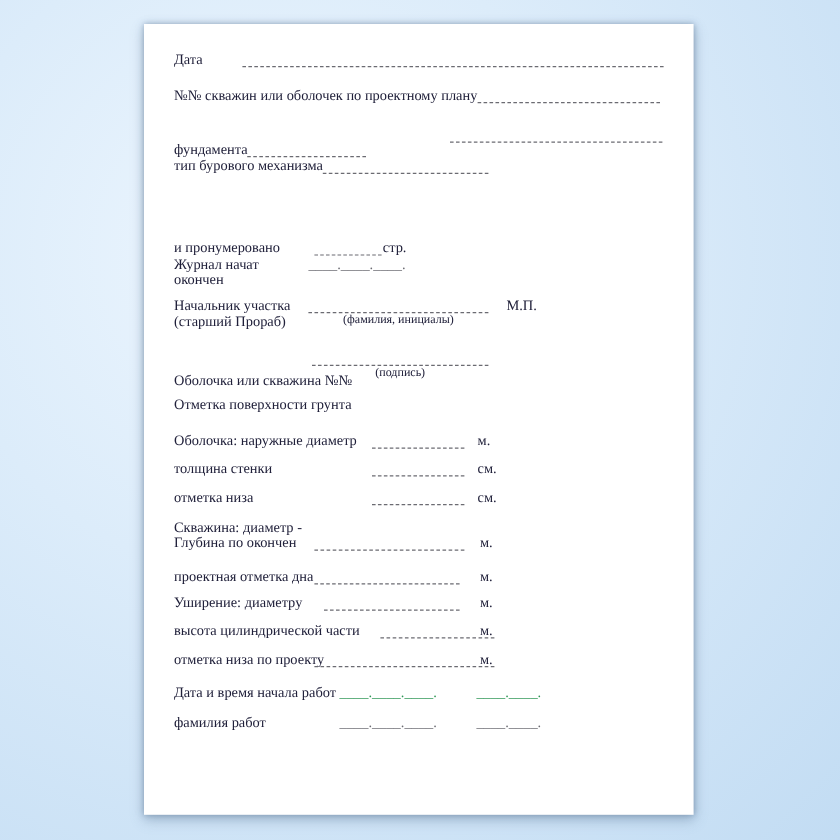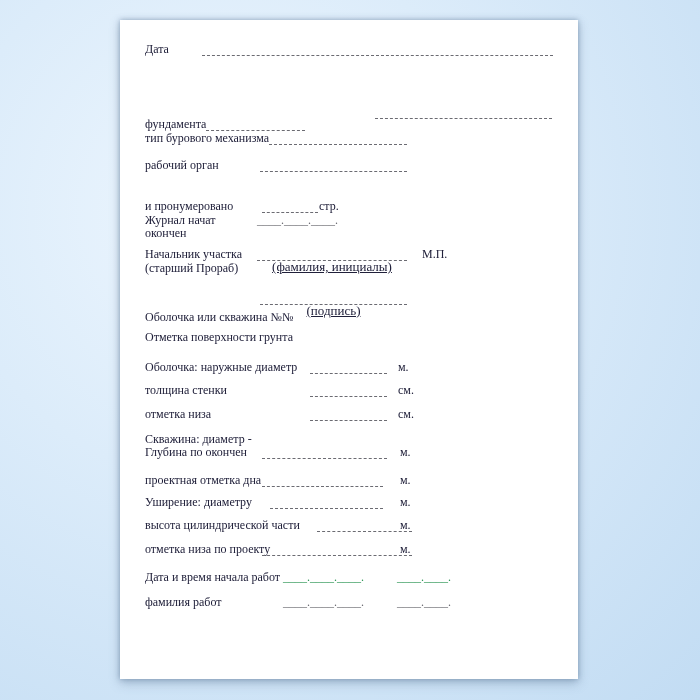--- a/index.html
+++ b/index.html
@@ -18,51 +18,51 @@
     box-shadow:0 0 5px rgba(105,130,160,.65), 0 4px 10px rgba(105,130,160,.45);
   }
   .row{position:absolute;left:25px;width:408px;height:14px;font-size:12px;line-height:14px;white-space:nowrap;}
   .rowflex{display:flex;}
   .lbl{display:inline-block;}
   .blank{position:absolute;top:0;height:13px;border-bottom:1px dashed var(--line);}
   .grow{flex:1 1 auto;height:13px;border-bottom:1px dashed var(--line);min-width:10px;}
   .unit{position:absolute;top:0;text-align:center;}
   .pattern{position:absolute;top:0;color:var(--line);}
   .pattern.green{color:var(--green);}
-  .hint{position:absolute;font-size:13px;line-height:9px;text-align:center;color:var(--ink);text-decoration:underline;}
+  .hint{position:absolute;font-size:10px;line-height:9px;text-align:center;color:var(--ink);}
 </style>
 </head>
 <body>
 
 <div class="page">
 
   <div class="row" style="top:22px">
     <span class="lbl">Дата</span>
     <span class="blank" style="left:57px;width:351px"></span>
   </div>
 
+  <div class="row rowflex" style="top:52px;width:405px">
+    <span class="lbl">№№ скважин или оболочек по проектному плану</span>
+    <span class="grow"></span>
+  </div>
 
   <div class="row" style="top:85px">
     <span class="blank" style="left:230px;width:177px"></span>
   </div>
 
   <div class="row rowflex" style="top:97px;width:160px">
     <span class="lbl">фундамента</span>
     <span class="grow"></span>
   </div>
 
   <div class="row rowflex" style="top:111px;width:262px">
     <span class="lbl">тип бурового механизма</span>
     <span class="grow"></span>
   </div>
 
-  <div class="row" style="top:138px">
-    <span class="lbl">рабочий орган</span>
-    <span class="blank" style="left:115px;width:147px"></span>
-  </div>
 
 
   <div class="row" style="top:179px">
     <span class="lbl">и пронумеровано</span>
     <span class="blank" style="left:117px;width:56px"></span>
     <span class="unit" style="left:174px">стр.</span>
   </div>
 
   <div class="row" style="top:193px">
     <span class="lbl">Журнал начат</span>

